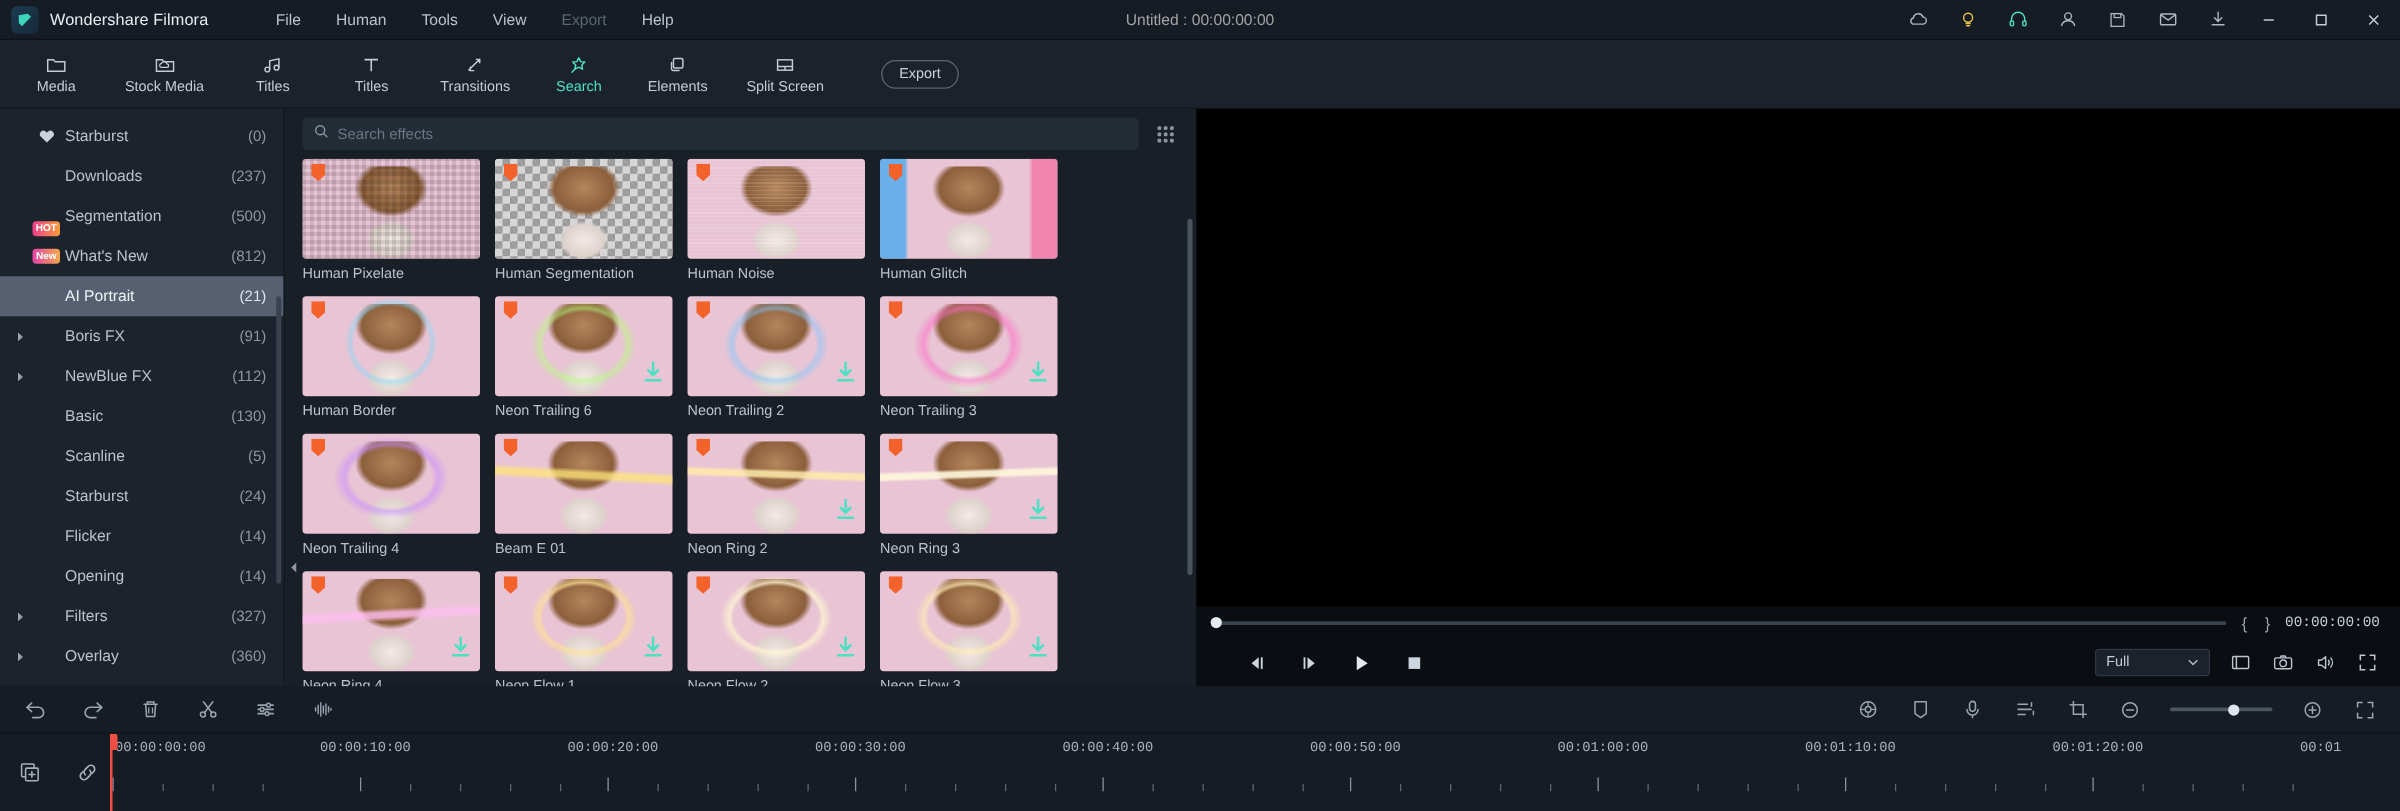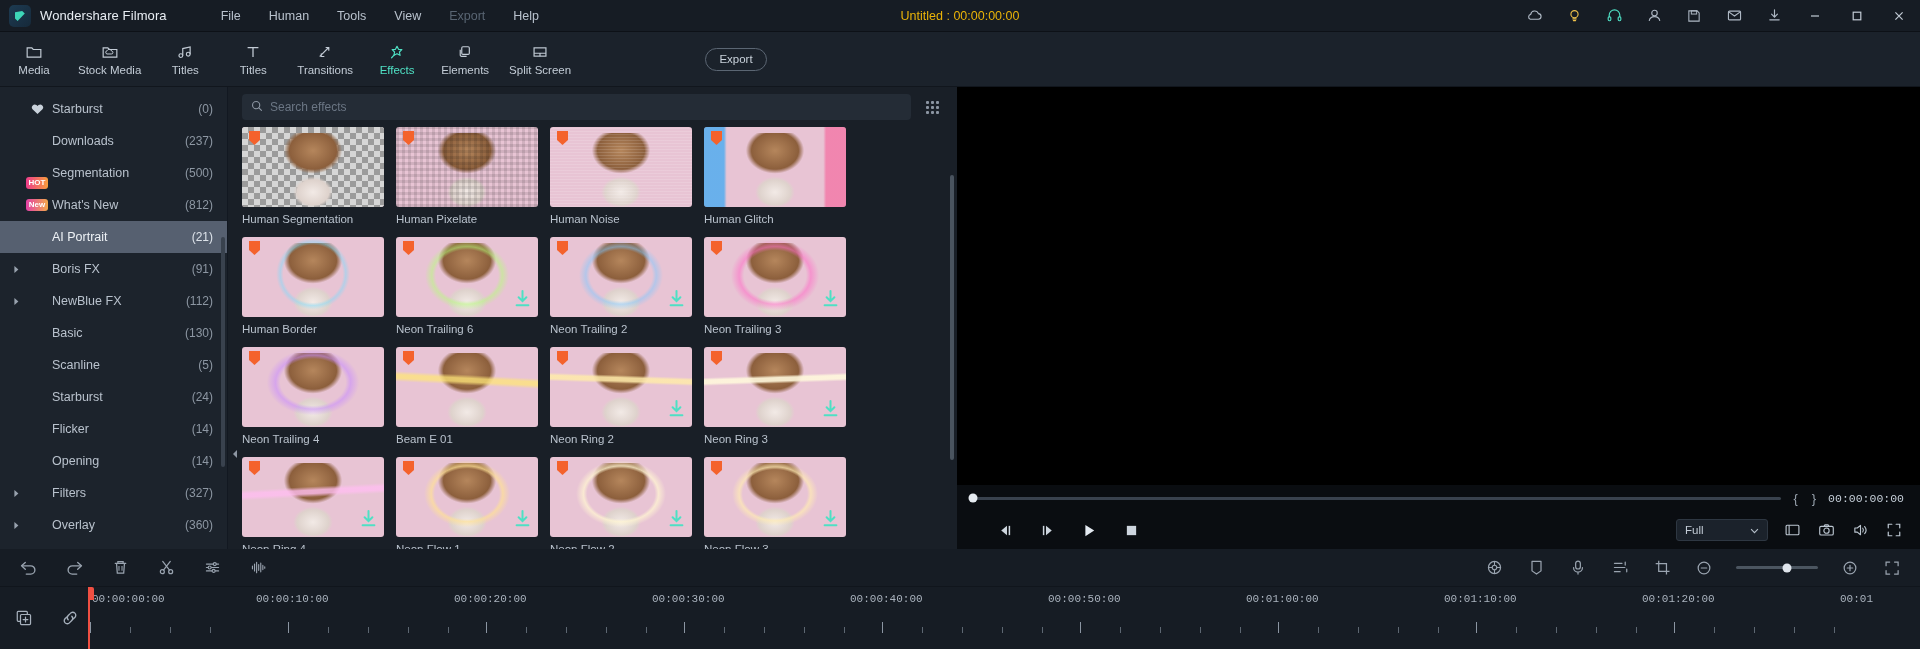--- a/index.html
+++ b/index.html
@@ -24,40 +24,40 @@
   }
   .logo-box svg { display: block; }
   .app-title { margin-left: 9px; font-size: 13px; color: #e8edf3; letter-spacing: .1px; }
   .menus { display: flex; margin-left: 40px; gap: 0px; }
   .menu-item {
     font-size: 12.5px; color: #b9c2cd; padding: 4px 14px; cursor: default;
   }
   .menu-item.disabled { color: #596573; }
   .project-title {
     position: absolute; left: 0; right: 0; text-align: center;
-    font-size: 12.5px; color: #eab308; pointer-events: none;
+    font-size: 12.5px; color: #a3a3a3; pointer-events: none;
   }
   .tb-right {
     margin-left: auto; display: flex; align-items: center; height: 100%;
   }
   .tb-icon {
     width: 40px; height: 32px; display: flex; align-items: center; justify-content: center;
     cursor: default;
   }
   .win-btn { width: 42px; }
 
   
   .navbar {
     height: 55px; background: #1b222b; display: flex; align-items: center;
     flex-shrink: 0; position: relative; border-bottom: 1px solid #11161d;
   }
   .nav-tab {
     min-width: 68px; height: 55px; display: flex; flex-direction: column;
     align-items: center; justify-content: center; gap: 3px;
-    padding: 0 10px; cursor: default; color: #c3ccd6;
+    padding: 0 10px; cursor: default; color: #c3ccd6; margin-left: 11px;
   }
   .nav-tab .nv-label { font-size: 11.5px; white-space: nowrap; }
   .nav-tab.active { color: #4fe0c4; }
   .export-btn {
     position: absolute; left: 705px; width: 62px; height: 23px;
     border: 1px solid #5b6673; border-radius: 12px; background: transparent;
     color: #c9d2db; font-size: 11.5px; display: flex; align-items: center;
     justify-content: center; cursor: default;
   }
 
@@ -313,21 +313,21 @@
       <svg width="18" height="18" viewBox="0 0 20 20">
           <path d="M4.5 14.5 14 5M11.2 5h3v3M8.8 15h-3v-3" fill="none" stroke="#c3ccd6" stroke-width="1.3" stroke-linecap="round"></path>
         </svg>
       <span class="nv-label">Transitions</span>
     </div>
     <div class="nav-tab active">
       <svg width="18" height="18" viewBox="0 0 20 20">
           <path d="M10 3.6 11.7 7l3.7.4-2.7 2.6.7 3.7L10 11.9l-3.4 1.8.7-3.7L4.6 7.4 8.3 7Z" fill="none" stroke="#4fe0c4" stroke-width="1.3" stroke-linejoin="round"></path>
           <path d="M7 13.2 4 16.4" stroke="#4fe0c4" stroke-width="1.3" stroke-linecap="round"></path>
         </svg>
-      <span class="nv-label">Effects</span>
+      <span class="nv-label">Search</span>
     </div>
     <div class="nav-tab">
       <svg width="18" height="18" viewBox="0 0 20 20">
           <rect x="6.4" y="4.2" width="8.4" height="8.4" rx="1.3" fill="none" stroke="#c3ccd6" stroke-width="1.3"></rect>
           <path d="M11.8 14.8H6.1a1.4 1.4 0 0 1-1.4-1.4V7.4" fill="none" stroke="#c3ccd6" stroke-width="1.3"></path>
         </svg>
       <span class="nv-label">Elements</span>
     </div>
     <div class="nav-tab">
       <svg width="18" height="18" viewBox="0 0 20 20">
@@ -497,42 +497,42 @@
               <i></i>
             </span>
         </div>
       </div>
 
       <div class="grid-scroll">
         <div class="eff-grid">
 
           <div class="eff-cell">
             <div class="eff-thumb">
+              <div class="person"></div>
+              <div class="ov-glow" style="background-image:repeating-linear-gradient(0deg,rgba(0,0,0,.10) 0 3px,transparent 3px 6px),repeating-linear-gradient(90deg,rgba(0,0,0,.10) 0 3px,transparent 3px 6px);"></div>
+              <span class="fav-flag">
+                <svg width="11" height="14" viewBox="0 0 11 14">
+                    <path d="M0 0h11v9L5.5 14 0 9Z" fill="#f4622c"></path>
+                  </svg>
+              </span>
+            </div>
+            <div class="eff-name">Human Pixelate</div>
+          </div>
+
+          <div class="eff-cell">
+            <div class="eff-thumb">
               <div class="checker"></div>
               <div class="person"></div>
               <span class="fav-flag">
                 <svg width="11" height="14" viewBox="0 0 11 14">
                     <path d="M0 0h11v9L5.5 14 0 9Z" fill="#f4622c"></path>
                   </svg>
               </span>
             </div>
             <div class="eff-name">Human Segmentation</div>
-          </div>
-
-          <div class="eff-cell">
-            <div class="eff-thumb">
-              <div class="person"></div>
-              <div class="ov-glow" style="background-image:repeating-linear-gradient(0deg,rgba(0,0,0,.10) 0 3px,transparent 3px 6px),repeating-linear-gradient(90deg,rgba(0,0,0,.10) 0 3px,transparent 3px 6px);"></div>
-              <span class="fav-flag">
-                <svg width="11" height="14" viewBox="0 0 11 14">
-                    <path d="M0 0h11v9L5.5 14 0 9Z" fill="#f4622c"></path>
-                  </svg>
-              </span>
-            </div>
-            <div class="eff-name">Human Pixelate</div>
           </div>
 
           <div class="eff-cell">
             <div class="eff-thumb">
               <div class="person"></div>
               <div class="ov-glow" style="background-image:repeating-linear-gradient(0deg,rgba(255,255,255,.13) 0 1px,transparent 1px 3px);"></div>
               <span class="fav-flag">
                 <svg width="11" height="14" viewBox="0 0 11 14">
                     <path d="M0 0h11v9L5.5 14 0 9Z" fill="#f4622c"></path>
                   </svg>

